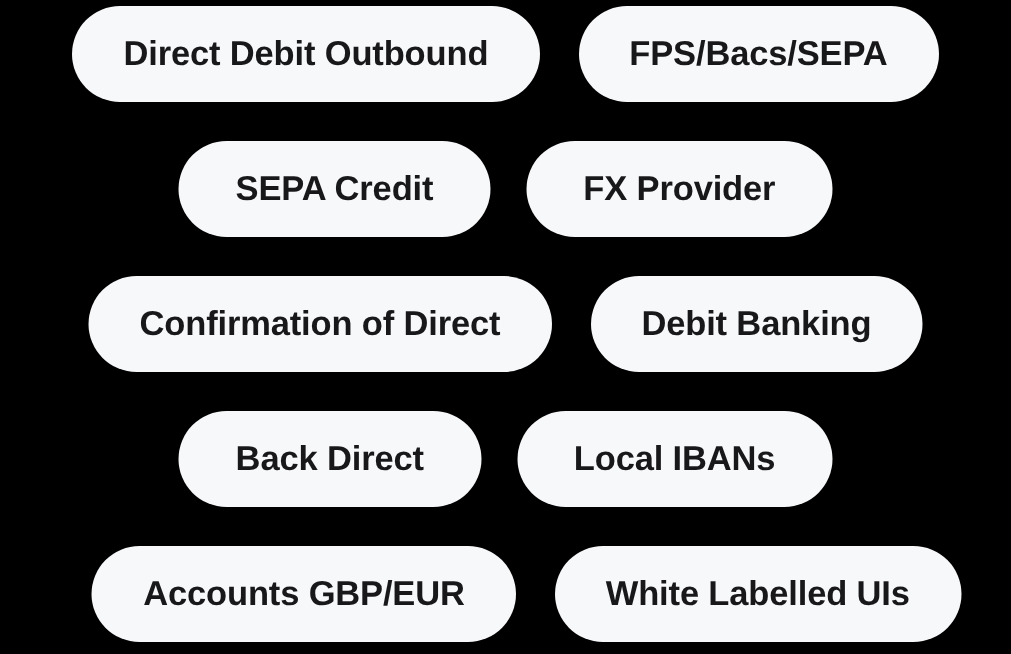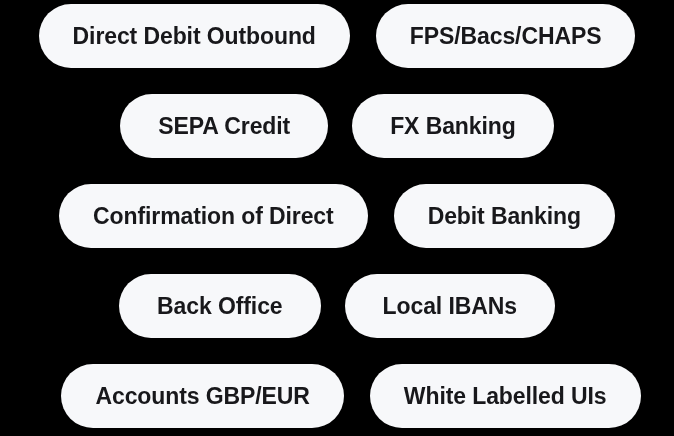--- a/index.html
+++ b/index.html
@@ -83,45 +83,45 @@
 </head>
 <body>
 
 <div id="stage">
 
   <div class="tag-row">
     <div class="tag-pill">
       <span class="tag-label">Direct Debit Outbound</span>
     </div>
     <div class="tag-pill">
-      <span class="tag-label">FPS/Bacs/CHAPS</span>
+      <span class="tag-label">FPS/Bacs/SEPA</span>
     </div>
   </div>
 
   <div class="tag-row row-wide">
     <div class="tag-pill">
       <span class="tag-label">SEPA Credit</span>
     </div>
     <div class="tag-pill">
-      <span class="tag-label">FX Banking</span>
+      <span class="tag-label">FX Provider</span>
     </div>
   </div>
 
   <div class="tag-row">
     <div class="tag-pill">
       <span class="tag-label">Confirmation of Direct</span>
     </div>
     <div class="tag-pill">
       <span class="tag-label">Debit Banking</span>
     </div>
   </div>
 
   <div class="tag-row row-wide">
     <div class="tag-pill">
-      <span class="tag-label">Back Office</span>
+      <span class="tag-label">Back Direct</span>
     </div>
     <div class="tag-pill">
       <span class="tag-label">Local IBANs</span>
     </div>
   </div>
 
   <div class="tag-row">
     <div class="tag-pill">
       <span class="tag-label">Accounts GBP/EUR</span>
     </div>

